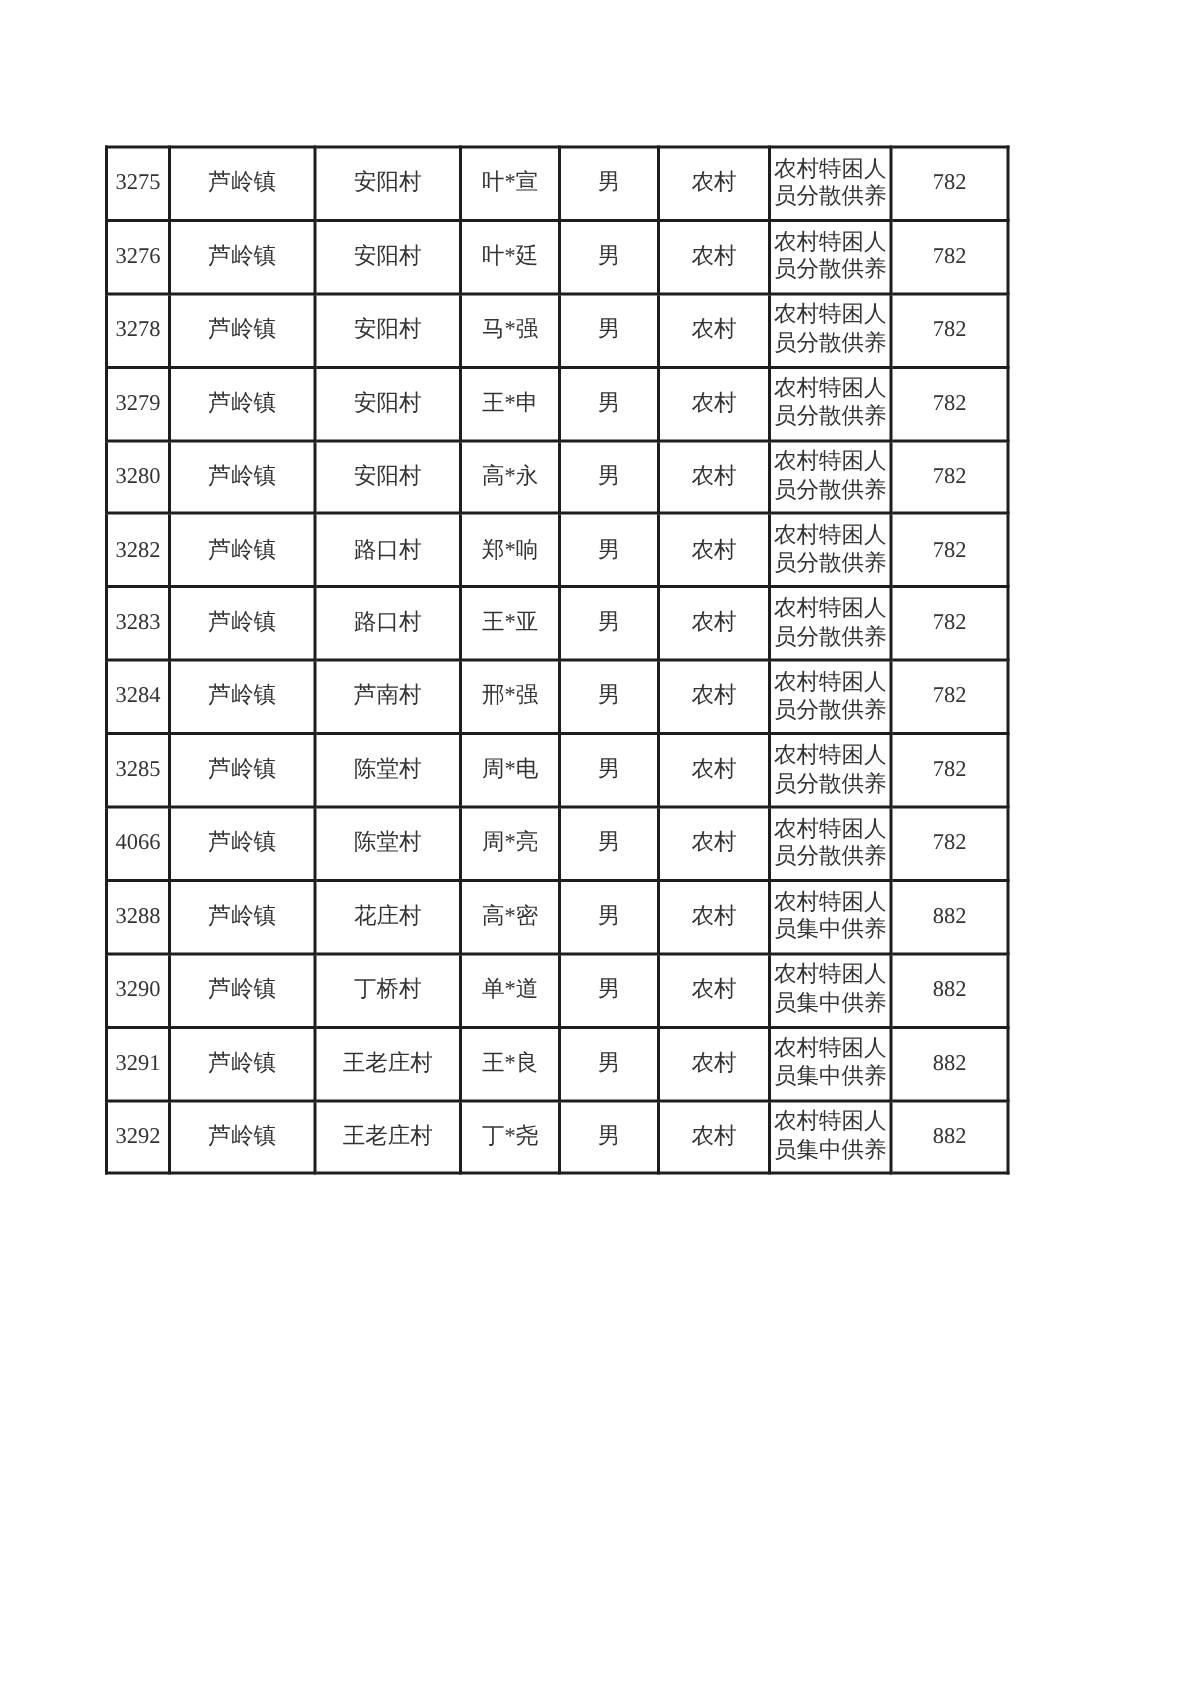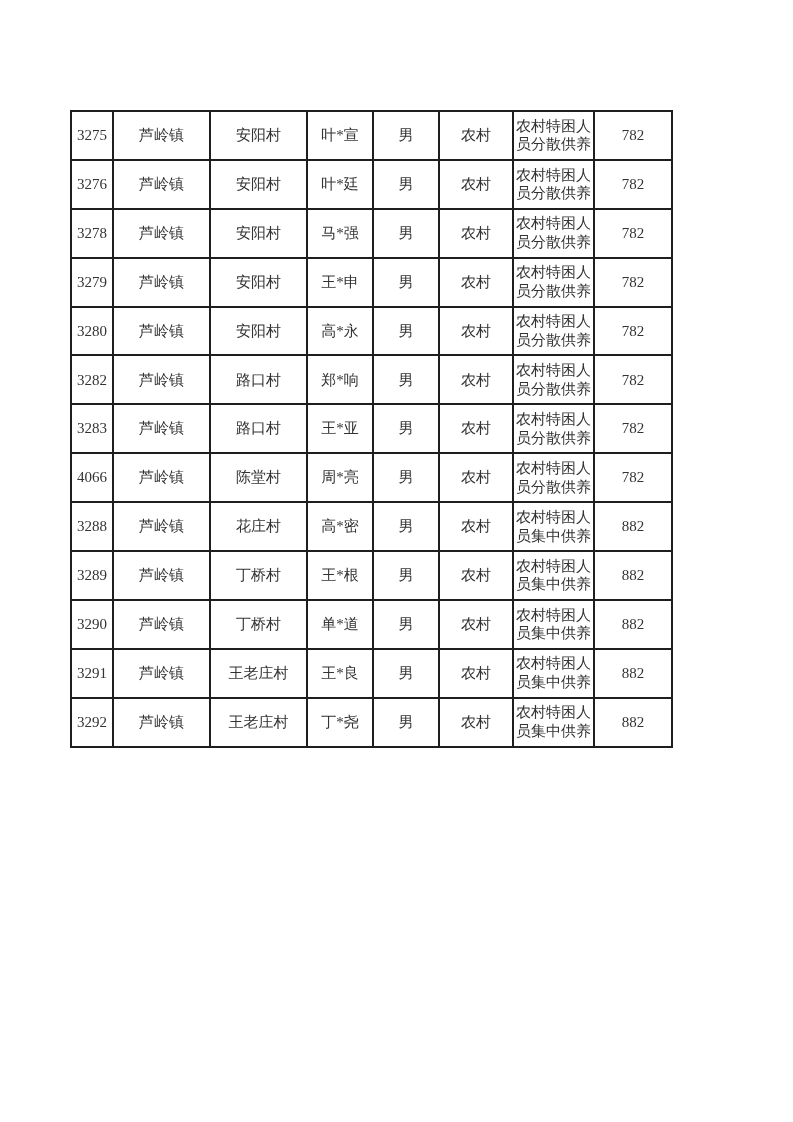--- a/index.html
+++ b/index.html
@@ -11,21 +11,21 @@
     position: relative;
     width: 793px;
     height: 1122px;
     background: #ffffff;
     overflow: hidden;
     font-family: "Liberation Serif", "DejaVu Serif", serif;
   }
   table.roster {
     position: absolute;
     left: 70px;
-    top: 110px;
+    top: 97px;
     border-collapse: collapse;
     table-layout: fixed;
     width: 601px;
     border-radius: 12px;
   }
   table.roster td {
     border: 2px solid #1e1e1e;
     text-align: center;
     vertical-align: middle;
     font-size: 15px;
@@ -129,44 +129,54 @@
           <td>3283</td>
           <td>芦岭镇</td>
           <td>路口村</td>
           <td>王*亚</td>
           <td>男</td>
           <td>农村</td>
           <td class="cat">农村特困人员分散供养</td>
           <td>782</td>
         </tr>
         <tr>
+          <td>3284</td>
+          <td>芦岭镇</td>
+          <td>芦南村</td>
+          <td>邢*强</td>
+          <td>男</td>
+          <td>农村</td>
+          <td class="cat">农村特困人员分散供养</td>
+          <td>782</td>
+        </tr>
+        <tr>
+          <td>3285</td>
+          <td>芦岭镇</td>
+          <td>陈堂村</td>
+          <td>周*电</td>
+          <td>男</td>
+          <td>农村</td>
+          <td class="cat">农村特困人员分散供养</td>
+          <td>782</td>
+        </tr>
+        <tr>
           <td>4066</td>
           <td>芦岭镇</td>
           <td>陈堂村</td>
           <td>周*亮</td>
           <td>男</td>
           <td>农村</td>
           <td class="cat">农村特困人员分散供养</td>
           <td>782</td>
         </tr>
         <tr>
           <td>3288</td>
           <td>芦岭镇</td>
           <td>花庄村</td>
           <td>高*密</td>
-          <td>男</td>
-          <td>农村</td>
-          <td class="cat">农村特困人员集中供养</td>
-          <td>882</td>
-        </tr>
-        <tr>
-          <td>3289</td>
-          <td>芦岭镇</td>
-          <td>丁桥村</td>
-          <td>王*根</td>
           <td>男</td>
           <td>农村</td>
           <td class="cat">农村特困人员集中供养</td>
           <td>882</td>
         </tr>
         <tr>
           <td>3290</td>
           <td>芦岭镇</td>
           <td>丁桥村</td>
           <td>单*道</td>

